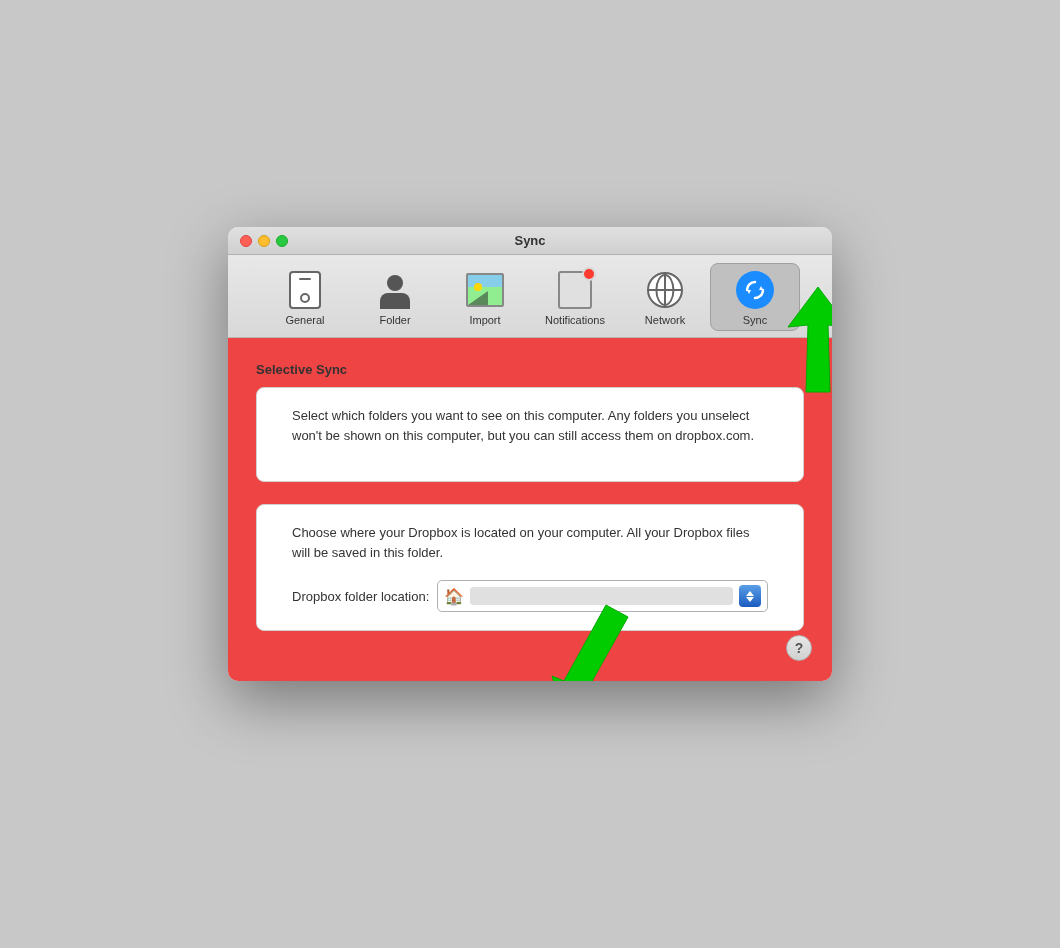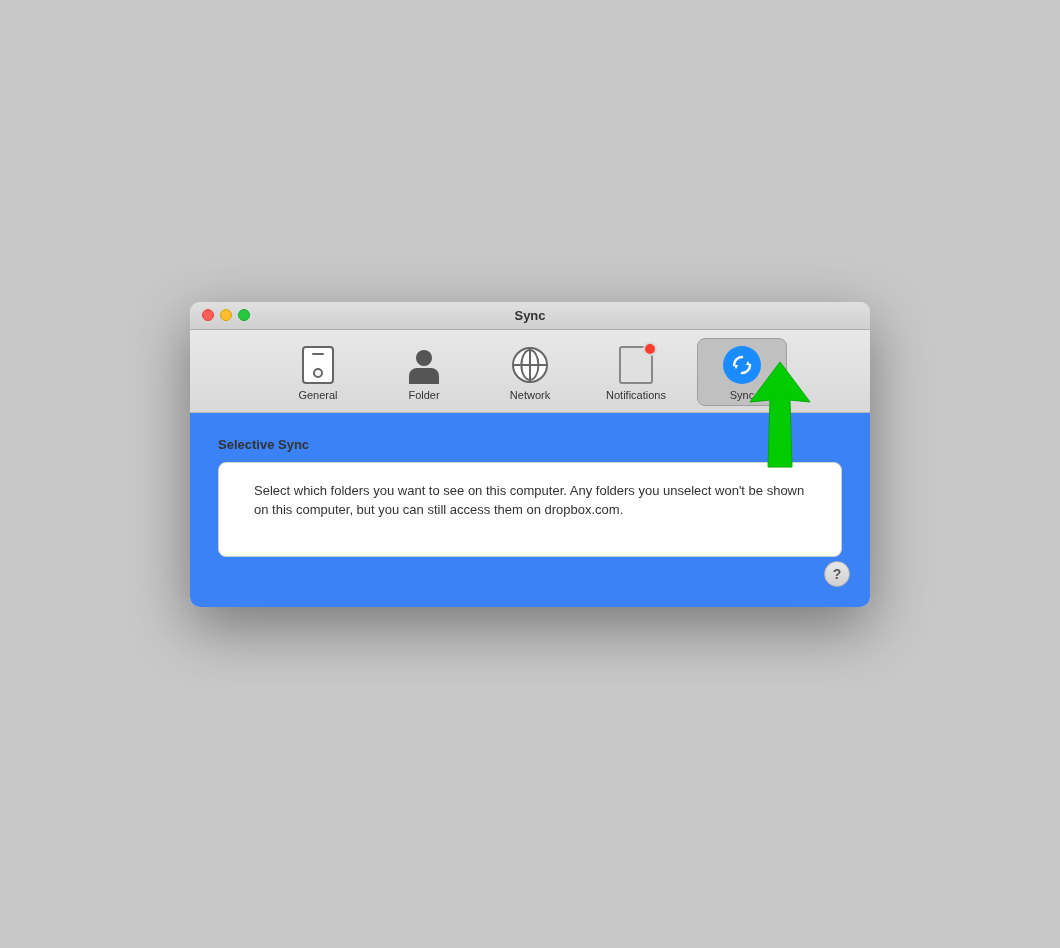--- a/index.html
+++ b/index.html
@@ -9,21 +9,21 @@
       height: 948px;
       background: #c8c8c8;
       font-family: -apple-system, BlinkMacSystemFont, 'Helvetica Neue', Arial, sans-serif;
       overflow: hidden;
       display: flex;
       align-items: center;
       justify-content: center;
     }
 
     .window {
-      width: 680px;
+      width: 604px;
       background: #ececec;
       border-radius: 10px;
       box-shadow: 0 20px 60px rgba(0,0,0,0.4);
       overflow: hidden;
       position: relative;
       margin-top: -40px;
     }
 
     
     .titlebar {
@@ -61,21 +61,21 @@
     .tl-min { background: #febc2e; border: 1px solid #d4a012; }
     .tl-max { background: #28c840; border: 1px solid #1aab29; }
 
     
     .toolbar {
       background: linear-gradient(to bottom, #e8e8e8, #d8d8d8);
       border-bottom: 1px solid #b8b8b8;
       display: flex;
       justify-content: center;
       padding: 8px 0 6px;
-      gap: 16px;
+      gap: 0;
     }
 
     .toolbar-item {
       display: flex;
       flex-direction: column;
       align-items: center;
       width: 90px;
       padding: 6px 4px 4px;
       border-radius: 8px;
       cursor: pointer;
@@ -260,21 +260,21 @@
       border-radius: 50%;
       display: flex;
       align-items: center;
       justify-content: center;
       position: relative;
     }
 
     
     .content {
       padding: 24px 28px 28px;
-      background: #3b82f6;
+      background: #ef4444;
     }
 
     .section-title {
       font-size: 13px;
       font-weight: 600;
       color: #333;
       margin-bottom: 10px;
     }
 
     .card {
@@ -426,37 +426,43 @@
     <div class="toolbar-item">
       <div class="toolbar-icon">
         <div class="icon-account">
           <div class="head"></div>
           <div class="body"></div>
         </div>
       </div>
       <span class="toolbar-label">Folder</span>
     </div>
 
+    <div class="toolbar-item">
+      <div class="toolbar-icon">
+        <div class="icon-import"></div>
+      </div>
+      <span class="toolbar-label">Import</span>
+    </div>
+
+    <div class="toolbar-item">
+      <div class="toolbar-icon">
+        <div class="icon-notifications">
+          <div class="notif-badge"></div>
+        </div>
+      </div>
+      <span class="toolbar-label">Notifications</span>
+    </div>
 
     <div class="toolbar-item">
       <div class="toolbar-icon">
         <div class="icon-network">
           <div class="globe-ellipse"></div>
         </div>
       </div>
       <span class="toolbar-label">Network</span>
-    </div>
-
-    <div class="toolbar-item">
-      <div class="toolbar-icon">
-        <div class="icon-notifications">
-          <div class="notif-badge"></div>
-        </div>
-      </div>
-      <span class="toolbar-label">Notifications</span>
     </div>
 
     <div class="toolbar-item active">
       <div class="toolbar-icon">
         <div class="icon-sync">
           <svg width="24" height="24" viewBox="0 0 24 24" fill="none">
             <path d="M20 12a8 8 0 01-8 8" stroke="white" stroke-width="2.5" stroke-linecap="round"></path>
             <path d="M4 12a8 8 0 018-8" stroke="white" stroke-width="2.5" stroke-linecap="round"></path>
             <polyline points="18,8 20,12 16,12" fill="white"></polyline>
             <polyline points="6,16 4,12 8,12" fill="white"></polyline>
@@ -467,20 +473,34 @@
     </div>
   </div>
 
   <div class="content">
 
     <div class="section-title">Selective Sync</div>
     <div class="card">
       <p class="card-text">Select which folders you want to see on this computer. Any folders you unselect won't be shown on this computer, but you can still access them on dropbox.com.</p>
     </div>
 
+    <div class="card">
+      <p class="card-text">Choose where your Dropbox is located on your computer. All your Dropbox files will be saved in this folder.</p>
+      <div class="folder-location-row">
+        <span class="folder-label">Dropbox folder location:</span>
+        <div class="folder-path-box">
+          <span class="home-icon-img">🏠</span>
+          <div class="folder-path-text"></div>
+          <div class="folder-dropdown">
+            <div class="chevron-up"></div>
+            <div class="chevron-down"></div>
+          </div>
+        </div>
+      </div>
+    </div>
   </div>
 
   <div class="help-btn">?</div>
 
   <svg class="arrows-overlay" xmlns="http://www.w3.org/2000/svg">
 
     <g>
       <polygon points="590,60 620,100 600,98 602,165 578,165 580,98 560,100" fill="#00cc00" stroke="#00aa00" stroke-width="1"></polygon>
     </g>
 

